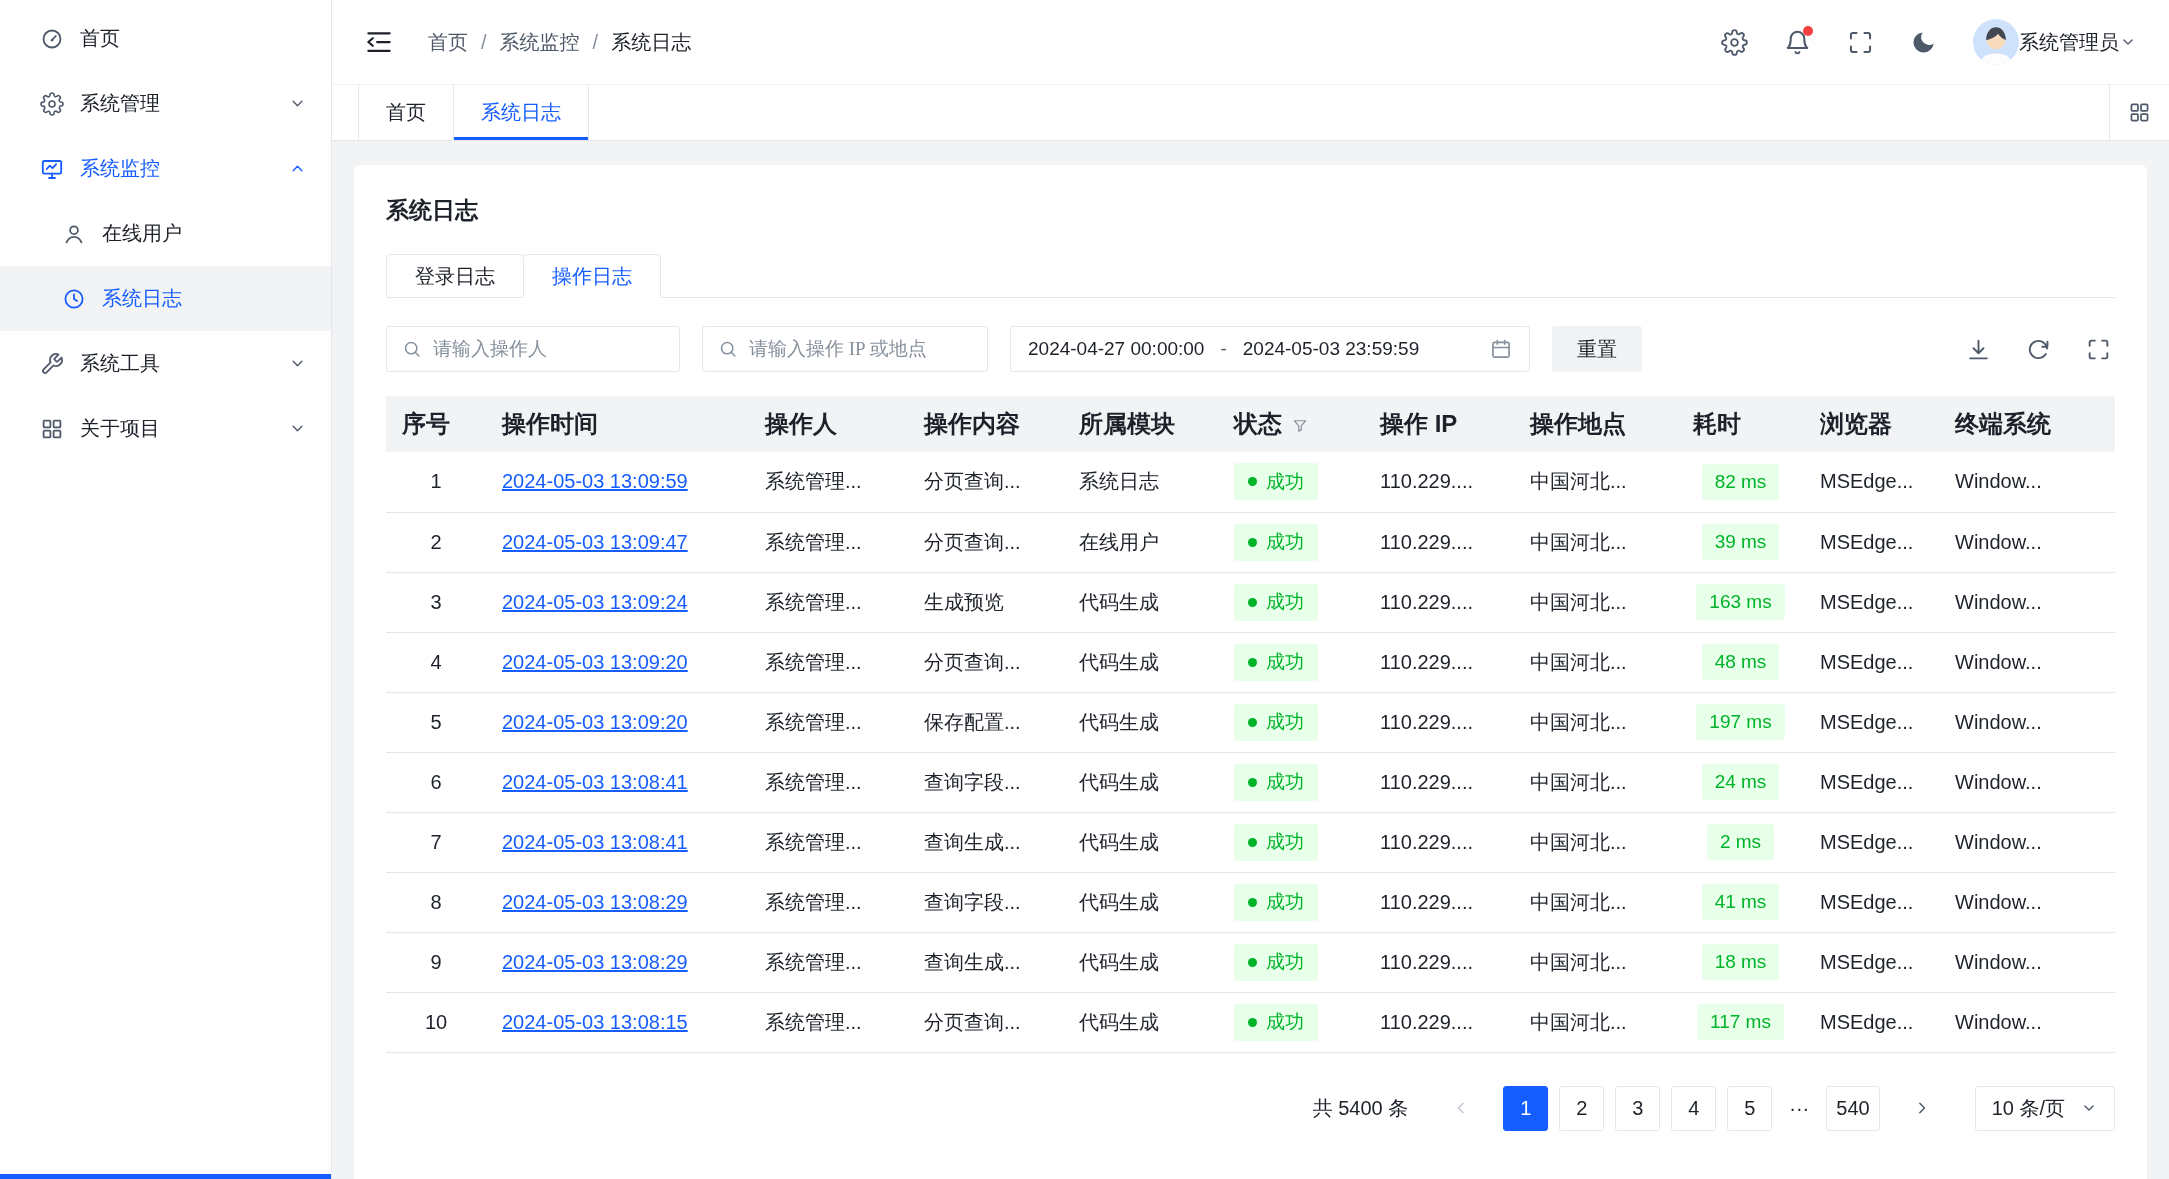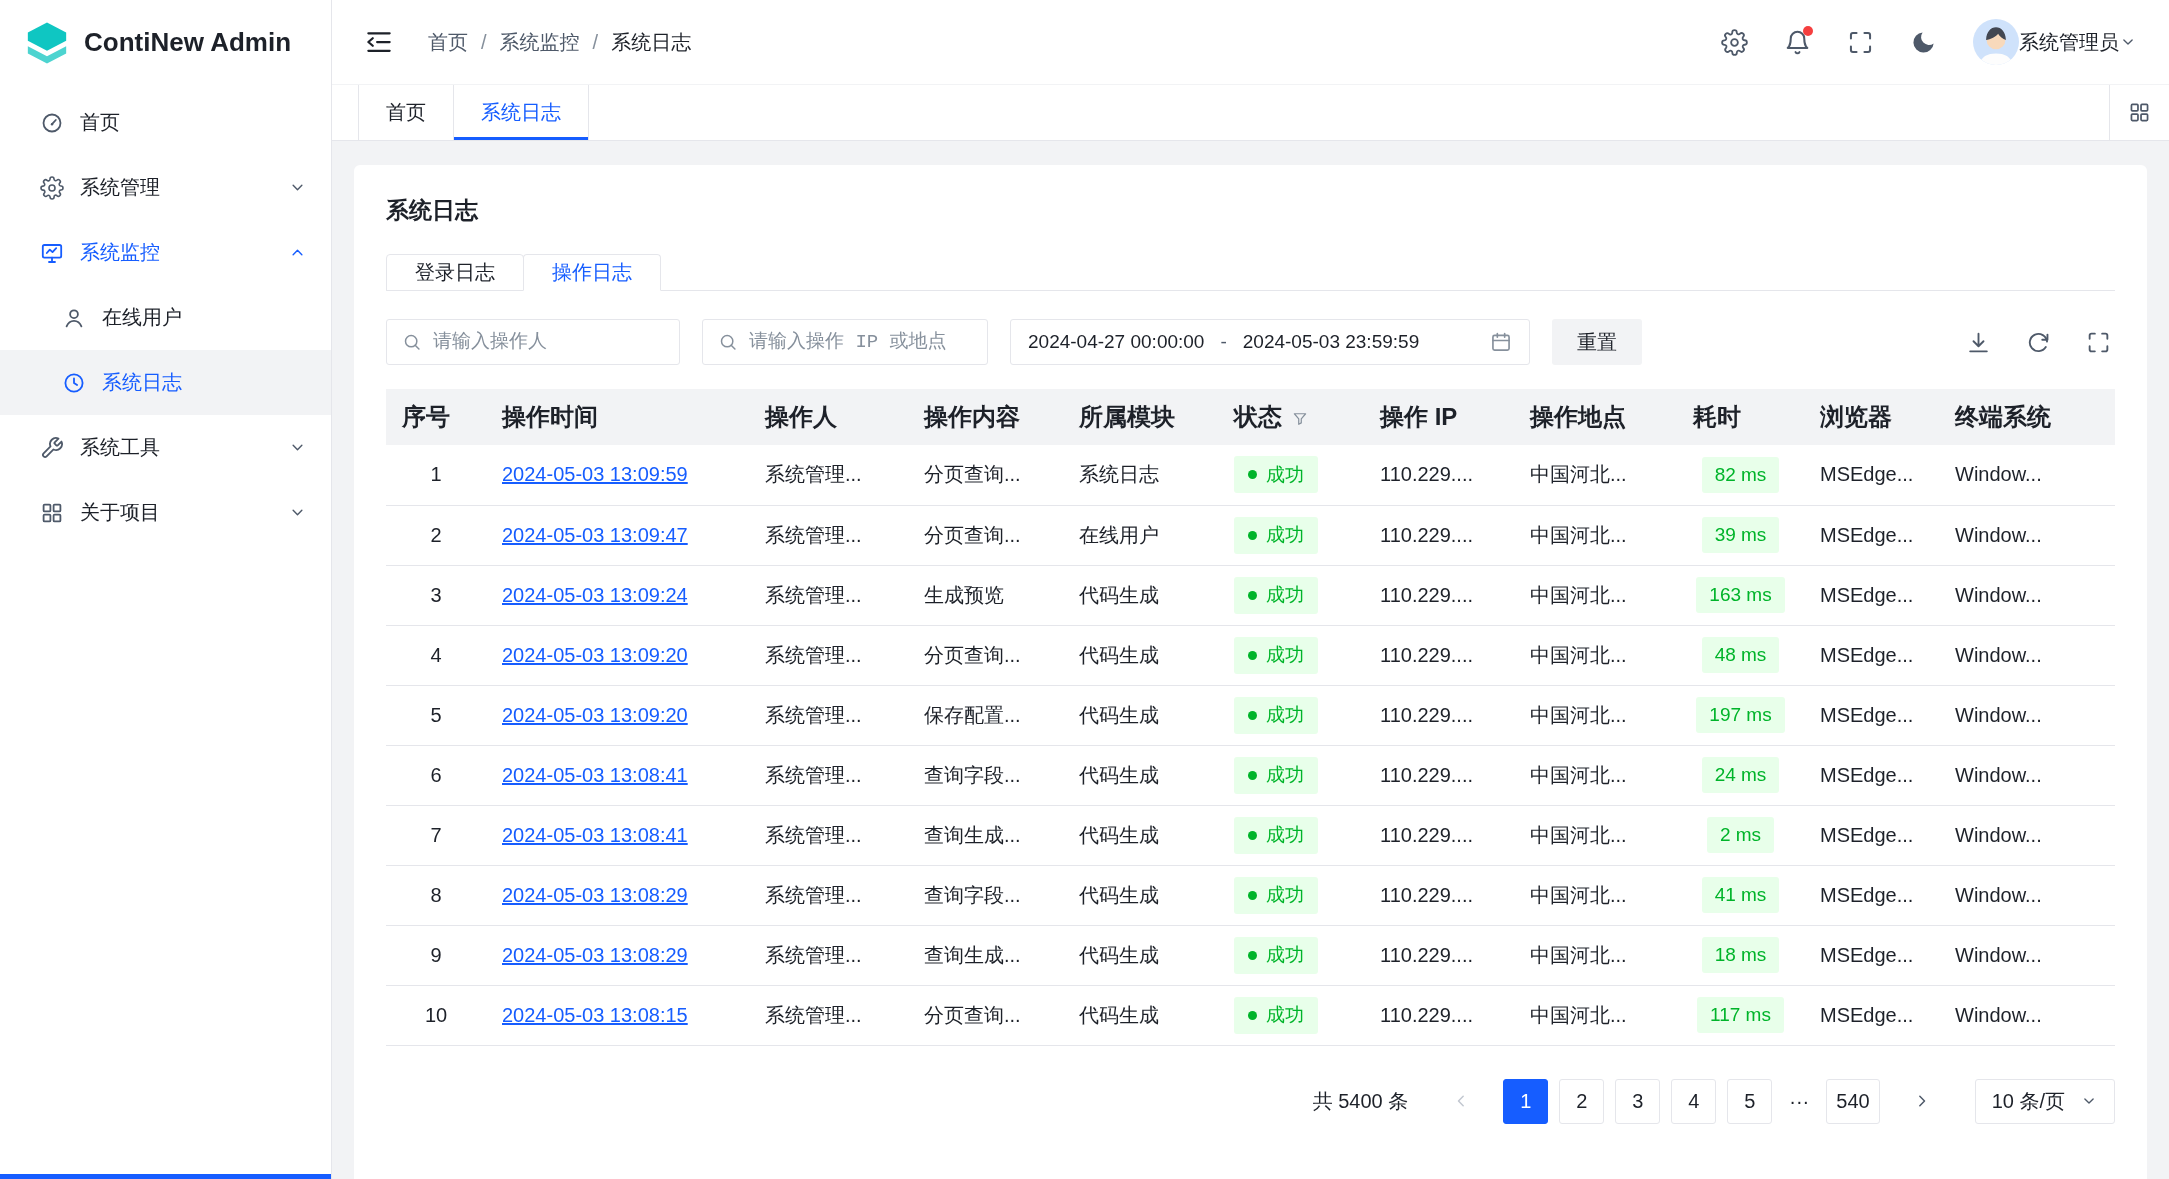--- a/index.html
+++ b/index.html
@@ -63,33 +63,33 @@
   .nav-tab.active::after { content: ""; position: absolute; left: 0; right: 0; bottom: 0; height: 3px; background: #165dff; }
   .tabsbar-action { margin-left: auto; width: 60px; display: flex; align-items: center; justify-content: center; border-left: 1px solid #e5e6eb; color: #4e5969; cursor: pointer; }
   .tabsbar-action svg { width: 23px; height: 23px; }
 
   
   .content { flex: 1; background: #f2f3f5; padding: 24px 22px 0; display: flex; min-height: 0; }
   .card { flex: 1; background: #fff; border-radius: 6px 6px 0 0; padding: 30px 32px 20px; min-width: 0; }
   .card-title { font-size: 23px; font-weight: 700; color: #1d2129; }
 
   .log-tabs { display: flex; margin-top: 28px; border-bottom: 1px solid #e5e6eb; }
-  .log-tab { height: 37px; display: flex; align-items: center; padding: 0 28px; font-size: 20px; background: #fff; border: 1px solid #e5e6eb; border-bottom: none; border-radius: 4px 4px 0 0; margin-bottom: -1px; cursor: pointer; white-space: nowrap; }
+  .log-tab { height: 44px; display: flex; align-items: center; padding: 0 28px; font-size: 20px; background: #fff; border: 1px solid #e5e6eb; border-bottom: none; border-radius: 4px 4px 0 0; margin-bottom: -1px; cursor: pointer; white-space: nowrap; }
   .log-tab + .log-tab { margin-left: -1px; }
   .log-tab.inactive { color: #1d2129; border-bottom: 1px solid #e5e6eb; }
   .log-tab.active { color: #165dff; border-bottom: 1px solid #fff; }
 
   
   .filter-row { display: flex; align-items: center; gap: 22px; margin-top: 28px; }
   .search-box { display: flex; align-items: center; gap: 11px; height: 46px; border: 1px solid #e5e6eb; border-radius: 3px; padding: 0 15px; background: #fff; }
   .search-box.w1 { width: 294px; }
   .search-box.w2 { width: 286px; }
   .sb-icon { color: #86909c; display: flex; }
   .sb-icon svg { width: 20px; height: 20px; }
-  .search-box input { border: none; outline: none; flex: 1; min-width: 0; font-size: 19px; font-family: Liberation Mono, monospace; color: #1d2129; background: transparent; }
+  .search-box input { border: none; outline: none; flex: 1; min-width: 0; font-size: 19px; font-family: Liberation Serif, serif; color: #1d2129; background: transparent; }
   .search-box input::placeholder { color: #86909c; }
   .range-picker { width: 520px; height: 46px; border: 1px solid #e5e6eb; border-radius: 3px; display: flex; align-items: center; gap: 16px; padding: 0 17px; font-size: 19px; color: #1d2129; cursor: pointer; white-space: nowrap; }
   .range-sep { color: #4e5969; }
   .rp-icon { margin-left: auto; color: #86909c; display: flex; }
   .rp-icon svg { width: 22px; height: 22px; }
   .reset-btn { height: 46px; padding: 0 25px; background: #f2f3f5; border: none; border-radius: 3px; font-size: 20px; color: #1d2129; white-space: nowrap; }
   .toolbar-spacer { flex: 1; }
   .tool-group { display: flex; align-items: center; gap: 35px; padding-right: 4px; }
   .tool-btn { color: #4e5969; display: flex; cursor: pointer; }
   .tool-btn svg { width: 25px; height: 25px; }
@@ -119,29 +119,20 @@
   .pg-size { height: 45px; border: 1px solid #e5e6eb; border-radius: 3px; display: inline-flex; align-items: center; gap: 15px; padding: 0 16px; margin-left: 10px; font-size: 20px; color: #1d2129; cursor: pointer; white-space: nowrap; }
   .pg-size-caret { color: #4e5969; display: flex; }
   .pg-size-caret svg { width: 18px; height: 18px; }
 </style>
 </head>
 <body>
 
 <div class="app">
 
   <aside class="sidebar">
-    <div class="logo">
-      <span class="logo-mark">
-        <svg viewBox="0 0 24 24">
-          <path d="M12 1.8 22 7v4.4L12 16.6 2 11.4V7Z" fill="#0fc6c2"></path>
-          <path d="M2 14.2 12 19.4l10-5.2V18l-10 5.2L2 18Z" fill="#4dd4d0"></path>
-        </svg>
-      </span>
-      <span class="logo-title">ContiNew Admin</span>
-    </div>
     <nav class="menu">
         <div class="menu-item">
           <span class="mi-icon">
             <svg viewBox="0 0 24 24" fill="none" stroke="currentColor" stroke-width="1.8" stroke-linecap="round" stroke-linejoin="round">
               <circle cx="12" cy="12" r="8.5"></circle>
               <path d="M12 13.2 15.8 9"></path>
               <circle cx="12" cy="13.2" r="1.2" fill="currentColor" stroke="none"></circle>
             </svg>
           </span>
           <span class="mi-label">首页</span>

